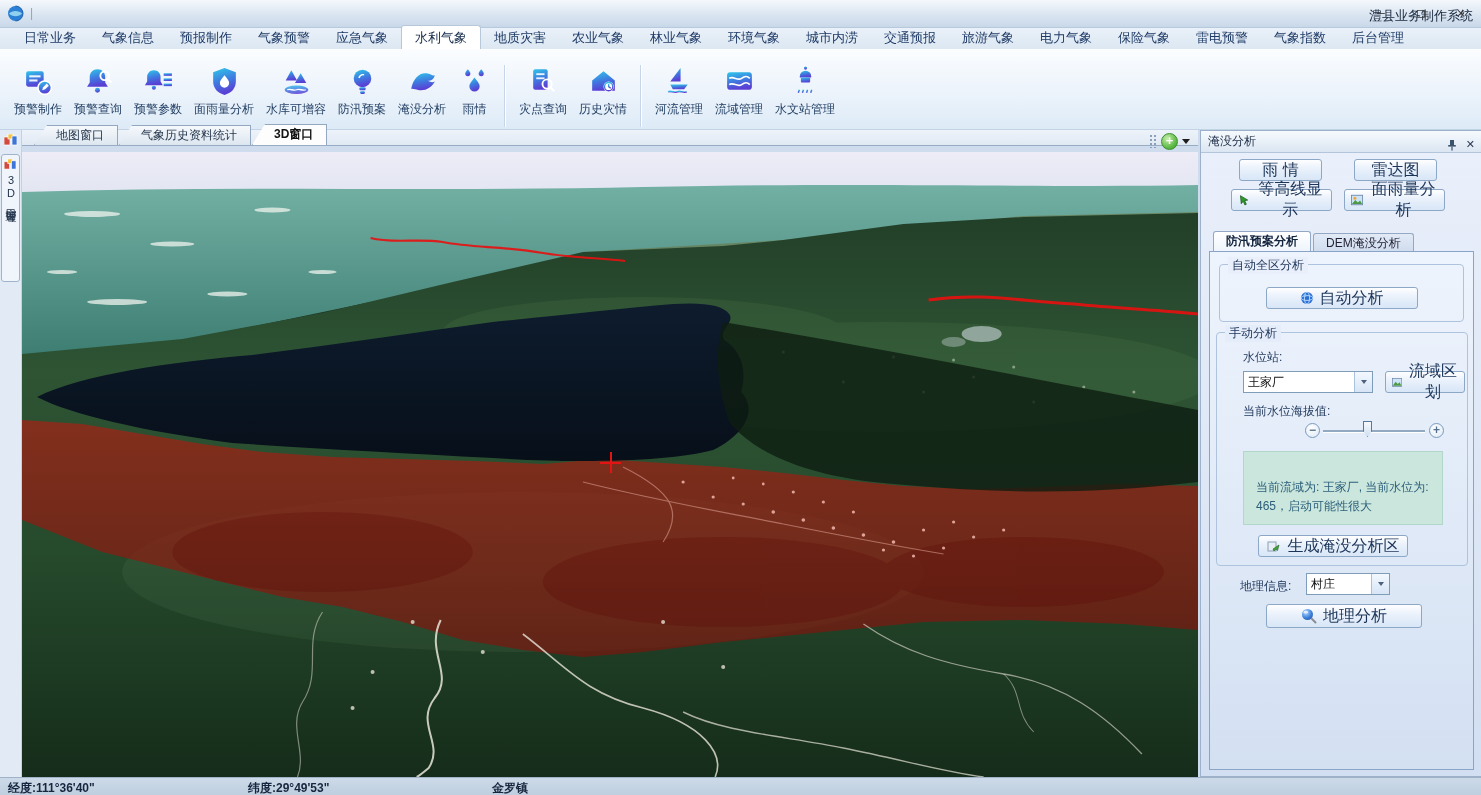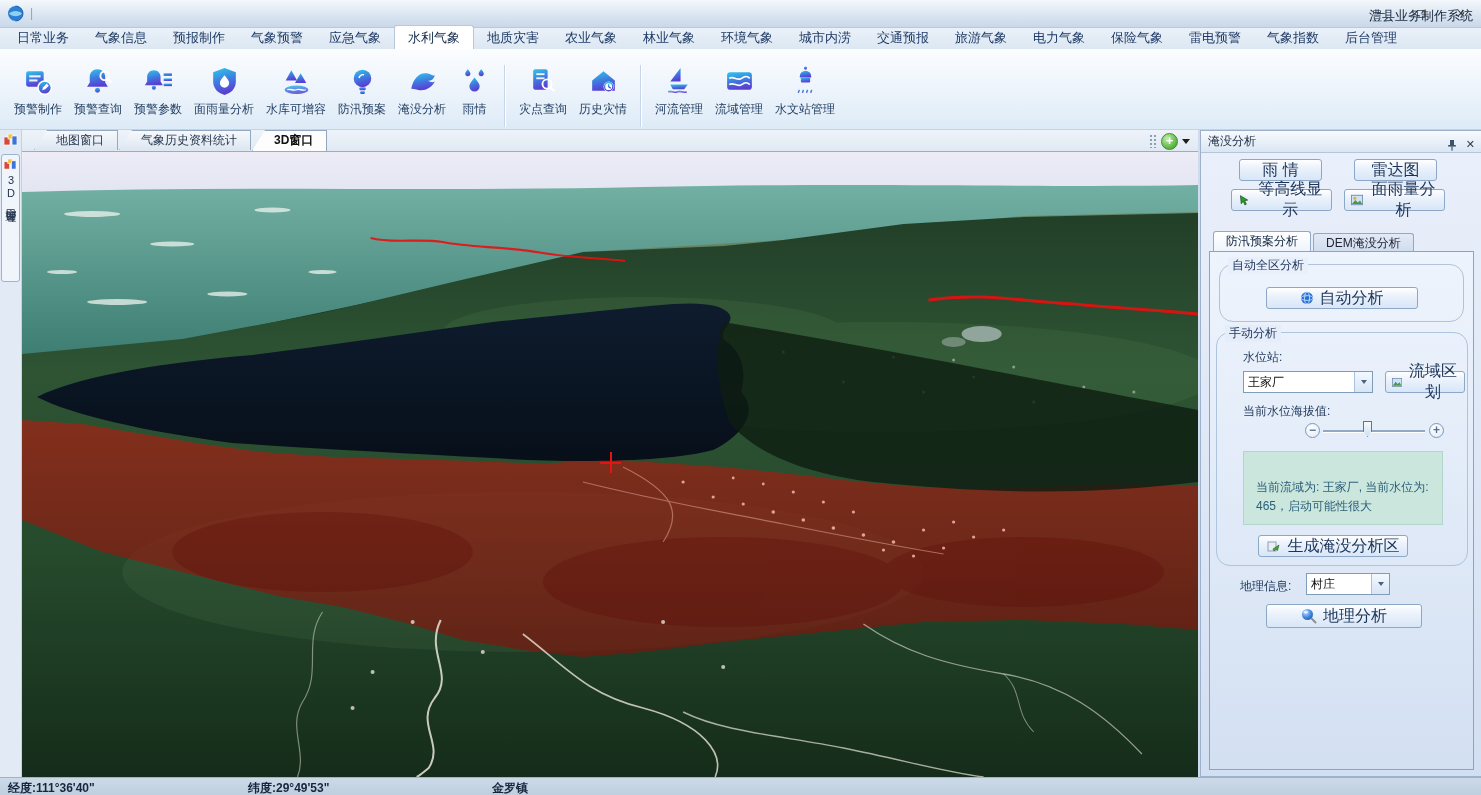--- a/index.html
+++ b/index.html
@@ -11,42 +11,42 @@
   
   .titlebar{position:absolute;left:0;top:0;width:100%;height:28px;
     background:linear-gradient(#f4f8fc,#dae5f1 55%,#c9d8e9);border-bottom:1px solid #b7c9dc;box-sizing:border-box}
   .app-icon{position:absolute;left:7px;top:5px;width:17px;height:17px}
   .title-sep{position:absolute;left:30px;top:6px;color:#8fa5ba;font-size:12px}
   .title-text{position:absolute;left:0;right:8px;top:7px;text-align:right;font-size:13px;color:#17263c}
   .win-btns{position:absolute;right:12px;top:5px;display:flex;gap:24px}
   .win-btn{width:16px;height:16px;text-align:center;line-height:16px;color:#3a3a3a;font-size:13px;font-family:"DejaVu Sans Mono",monospace}
   
   .menubar{position:absolute;left:0;top:28px;width:100%;height:21px;
-    background:linear-gradient(#eaf1f9,#dce7f2);display:flex;align-items:flex-end;padding-left:4px;box-sizing:border-box}
+    background:linear-gradient(#eaf1f9,#dce7f2);display:flex;align-items:flex-end;padding-left:11px;box-sizing:border-box}
   .menu-item{padding:3px 13px 2px;font-size:13px;color:#1e3a66;white-space:nowrap}
   .menu-item.active{background:#fff;border:1px solid #b6c8da;border-bottom:none;border-radius:3px 3px 0 0;color:#13294a}
   
   .ribbon{position:absolute;left:0;top:49px;width:100%;height:81px;
     background:linear-gradient(#fbfdff,#ecf3fb 55%,#ddebf7);border-bottom:1px solid #c2d3e5;
     display:flex;align-items:flex-start;padding:15px 0 0 8px;box-sizing:border-box}
   .ribbon-group{display:flex}
   .ribbon-sep{width:1px;background:#c6d6e8;border-right:1px solid #ffffff;margin:1px 7px;height:62px}
   .ribbon-btn{display:flex;flex-direction:column;align-items:center;padding:1px 6px;gap:3px;border-radius:3px}
   .ribbon-btn svg{width:33px;height:33px}
   .ribbon-label{font-size:12px;color:#1d3a5f;white-space:nowrap}
   
   .leftstrip{position:absolute;left:0;top:130px;width:22px;height:647px;background:#e2ebf5;border-right:1px solid #c2d2e2;box-sizing:border-box}
   .dock-icon{position:absolute;left:4px;top:4px}
   .vtab{position:absolute;left:1px;top:24px;width:19px;height:128px;background:#f0f5fb;border:1px solid #9fb4cc;
     border-radius:3px;display:flex;flex-direction:column;align-items:center;padding-top:4px;box-sizing:border-box}
   .vtab-label{writing-mode:vertical-rl;text-orientation:upright;font-size:11px;color:#21324a;margin-top:4px;letter-spacing:1px}
   
-  .tabstrip{position:absolute;left:22px;top:130px;width:1176px;height:22px;
+  .tabstrip{position:absolute;left:22px;top:130px;width:1176px;height:16px;
     background:linear-gradient(#eef3fa,#e0e9f3);border-bottom:1px solid #98acc4;box-sizing:border-box;
-    display:flex;padding-left:12px}
+    display:flex;align-items:flex-end;padding-left:12px}
   .doc-tab{height:19px;line-height:19px;padding:0 13px 0 21px;margin-right:1px;font-size:12px;color:#26374e;
     background:linear-gradient(#f6f9fc,#dde6f0);border:1px solid #93a8c0;border-bottom:none;
     clip-path:polygon(13px 0,100% 0,100% 100%,0 100%)}
   .doc-tab.active{background:#fdfdfe;font-weight:bold;height:20px;color:#111}
   .tab-controls{position:absolute;right:8px;top:2px;display:flex;align-items:center;gap:4px;height:18px}
   .grip{width:8px;height:14px;background-image:radial-gradient(circle,#8aa0b8 1px,transparent 1.3px);background-size:4px 4px}
   .add-btn{width:17px;height:17px;border-radius:50%;border:1px solid #3c8f2f;box-sizing:border-box;
     background:radial-gradient(circle at 35% 30%,#c4eda8,#5cb945 65%,#419a31);
     color:#fff;text-align:center;line-height:14px;font-size:13px;font-weight:bold}
   .dd-arrow{width:0;height:0;border-left:4px solid transparent;border-right:4px solid transparent;border-top:5px solid #1d1d1d}
@@ -66,24 +66,24 @@
   .panel-header{height:21px;background:linear-gradient(#f6fafd,#dbe6f3);border-bottom:1px solid #b3c5da;
     font-size:12px;color:#1c2c44;line-height:21px;padding-left:7px;position:relative}
   .panel-hbtns{position:absolute;right:6px;top:3px;display:flex;gap:9px;align-items:center}
   .btn{display:inline-flex;align-items:center;justify-content:center;gap:6px;box-sizing:border-box;
     background:linear-gradient(#fefeff,#e9f1fb 45%,#d8e6f7);border:1px solid #8da8c6;border-radius:3px;
     font-size:16px;color:#1b3458;height:22px}
   .pbtn{position:absolute}
   .tabs2{position:absolute;left:12px;top:100px;display:flex;align-items:flex-end}
   .tab2{height:19px;line-height:19px;padding:0 12px;font-size:12px;color:#223;box-sizing:border-box;
     background:linear-gradient(#e2eaf6,#cfdcee);border:1px solid #93a8c4;border-bottom:none;border-radius:3px 3px 0 0;margin-right:2px}
-  .tab2.active{background:linear-gradient(#ffffff,#eef4fc);font-weight:normal;height:21px;color:#10223c}
+  .tab2.active{background:linear-gradient(#ffffff,#eef4fc);font-weight:bold;height:21px;color:#10223c}
   .tabpage{position:absolute;left:8px;top:120px;width:265px;height:519px;box-sizing:border-box;
     background:linear-gradient(#eef4fd,#d3e0f2);border:1px solid #8aa4c8}
-  .groupbox{position:absolute;border:1px solid #aec3de;border-radius:14px;box-sizing:border-box}
+  .groupbox{position:absolute;border:1px solid #aec3de;border-radius:4px;box-sizing:border-box}
   .grouplabel{position:absolute;top:-8px;left:8px;padding:0 4px;font-size:12px;color:#1c3458;background:#e9f0fb}
   .field-label{position:absolute;font-size:12px;color:#1c3458}
   .combo{position:absolute;height:22px;background:#fff;border:1px solid #7f9db9;box-sizing:border-box;display:flex}
   .combo-text{flex:1;line-height:20px;padding-left:4px;font-size:12px;color:#111}
   .combo-btn{width:17px;border-left:1px solid #aac2de;background:linear-gradient(#f3f8fe,#d7e5f6);
     display:flex;align-items:center;justify-content:center}
   .combo-btn i{width:0;height:0;border-left:3.5px solid transparent;border-right:3.5px solid transparent;border-top:4.5px solid #4a627e}
   .slider-btn{position:absolute;width:15px;height:15px;border-radius:50%;border:1px solid #7a9ac0;box-sizing:border-box;
     background:radial-gradient(circle at 40% 35%,#ffffff,#dde9f5);color:#55708e;text-align:center;line-height:12px;font-size:12px;font-weight:bold}
   .slider-track{position:absolute;height:2px;background:#93a9c2;border-bottom:1px solid #fff}

